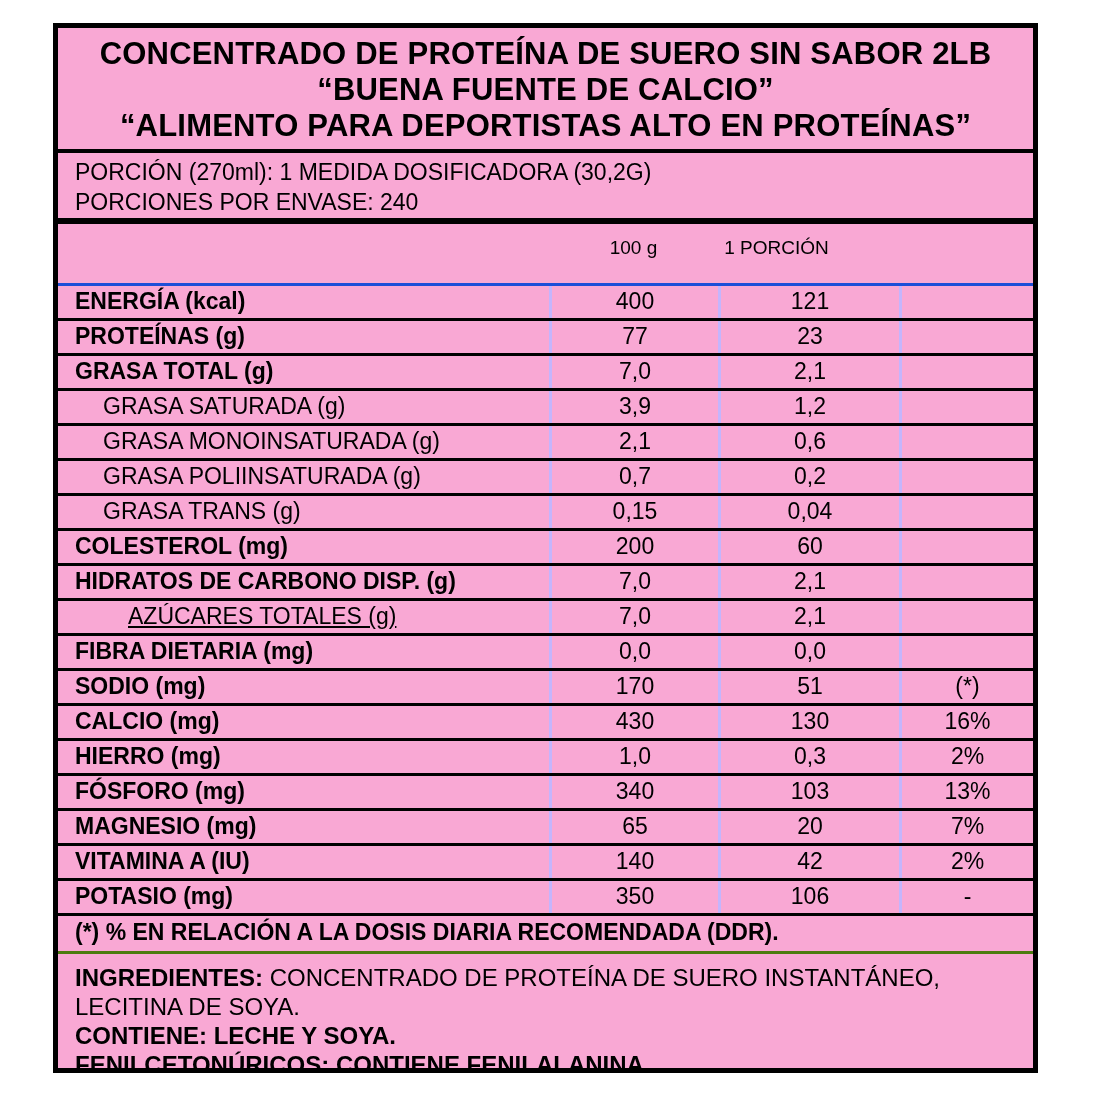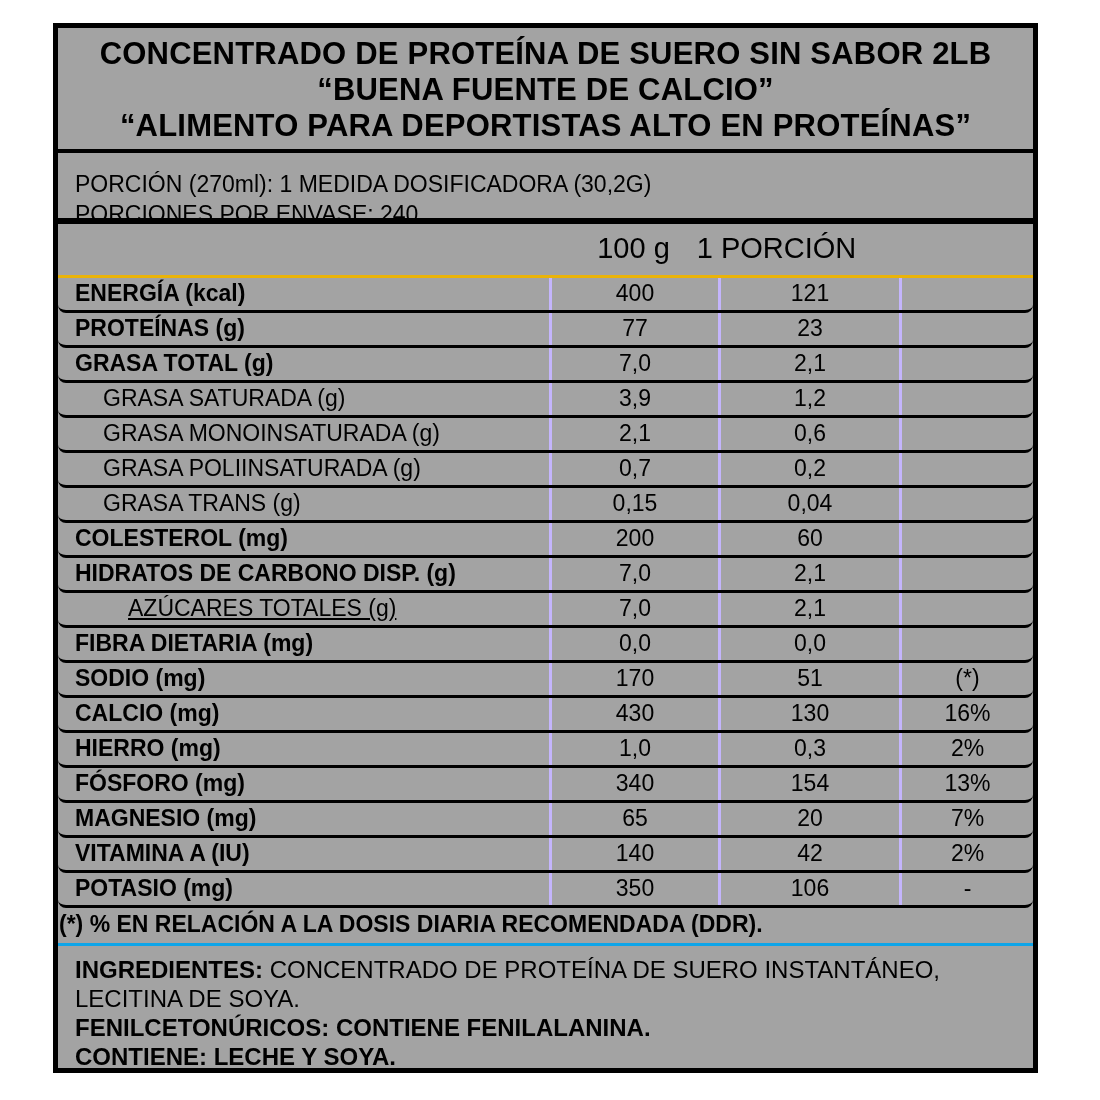--- a/index.html
+++ b/index.html
@@ -13,88 +13,87 @@
   }
   * { box-sizing: border-box; }
 
   .label {
     position: absolute;
     left: 53px;
     top: 23px;
     width: 985px;
     height: 1050px;
     border: 5px solid #000;
-    background: #a3a3a3;
+    background: #f9a8d4;
   }
 
   
   .title-block {
     height: 125px;
     border-bottom: 4px solid #000;
     text-align: center;
     font-weight: bold;
     font-size: 31px;
     line-height: 36px;
     padding-top: 8px;
     letter-spacing: 0.2px;
     white-space: nowrap;
   }
 
   
   .serving-block {
     height: 71px;
     border-bottom: 6px solid #000;
-    padding: 16px 0 0 17px;
+    padding: 4px 0 0 17px;
     font-size: 23px;
     line-height: 30px;
   }
 
   
   .col-header-row {
     position: relative;
-    height: 54px;
-    border-bottom: 3px solid #eab308;
-    font-size: 29px;
+    height: 62px;
+    border-bottom: 3px solid #1d4ed8;
+    font-size: 19px;
   }
   .col-header-row .h100 {
     position: absolute; left: 491px; width: 169px;
     text-align: center; line-height: 48px;
   }
   .col-header-row .hserv {
     position: absolute; left: 628px; width: 181px;
     text-align: center; line-height: 48px;
   }
 
   
   .row {
     display: grid;
     grid-template-columns: 491px 169px 181px 1fr;
     height: 35px;
     border-bottom: 3px solid #000;
     font-size: 23px;
-    border-radius: 8px;
   }
   .row > div { line-height: 31px; overflow: hidden; }
   .c1 { padding-left: 17px; }
   .main .c1 { font-weight: bold; }
   .sub .c1 { padding-left: 45px; }
   .sub2 .c1 { padding-left: 70px; text-decoration: underline; }
   .c2, .c3, .c4 {
     border-left: 3px solid #c4b5fd;
     text-align: center;
   }
 
   
   .footnote {
     height: 38px;
-    border-bottom: 3px solid #0ea5e9;
+    border-bottom: 3px solid #4d7c0f;
     font-weight: bold;
     font-size: 23px;
     line-height: 33px;
-    padding-left: 1px;
+    padding-left: 17px;
   }
 
   
   .ingredients {
     padding: 9px 29px 0 17px;
     font-size: 24px;
     line-height: 29px;
   }
   .ingredients .bold { font-weight: bold; }
 </style>
@@ -215,21 +214,21 @@
     <div class="row main">
       <div class="c1">HIERRO (mg)</div>
       <div class="c2">1,0</div>
       <div class="c3">0,3</div>
       <div class="c4">2%</div>
     </div>
 
     <div class="row main">
       <div class="c1">FÓSFORO (mg)</div>
       <div class="c2">340</div>
-      <div class="c3">154</div>
+      <div class="c3">103</div>
       <div class="c4">13%</div>
     </div>
 
     <div class="row main">
       <div class="c1">MAGNESIO (mg)</div>
       <div class="c2">65</div>
       <div class="c3">20</div>
       <div class="c4">7%</div>
     </div>
 
@@ -246,17 +245,17 @@
       <div class="c3">106</div>
       <div class="c4">-</div>
     </div>
 
   </div>
 
   <div class="footnote">(*) % EN RELACIÓN A LA DOSIS DIARIA RECOMENDADA (DDR).</div>
 
   <div class="ingredients">
     <div><span class="bold">INGREDIENTES:</span><span> CONCENTRADO DE PROTEÍNA DE SUERO INSTANTÁNEO, LECITINA DE SOYA.</span></div>
+    <div class="bold">CONTIENE: LECHE Y SOYA.</div>
     <div class="bold">FENILCETONÚRICOS: CONTIENE FENILALANINA.</div>
-    <div class="bold">CONTIENE: LECHE Y SOYA.</div>
   </div>
 
 </div>
 
 </body></html>

